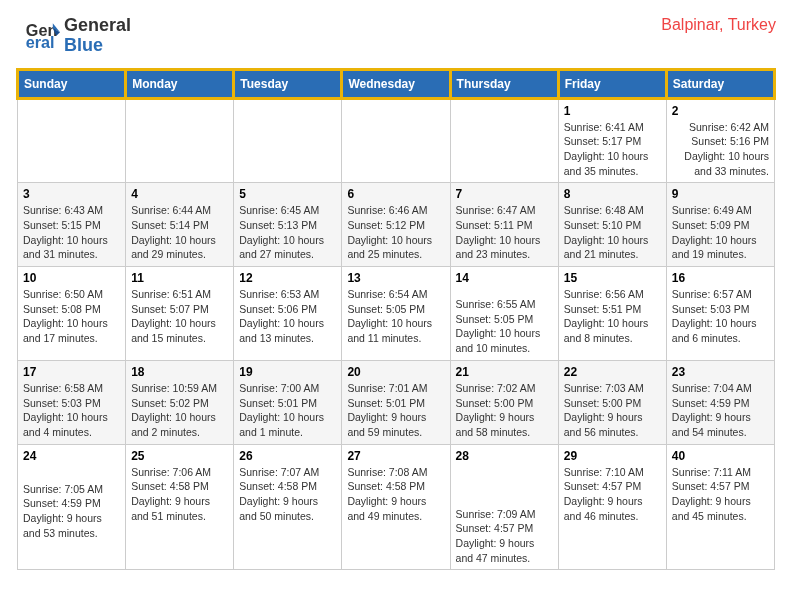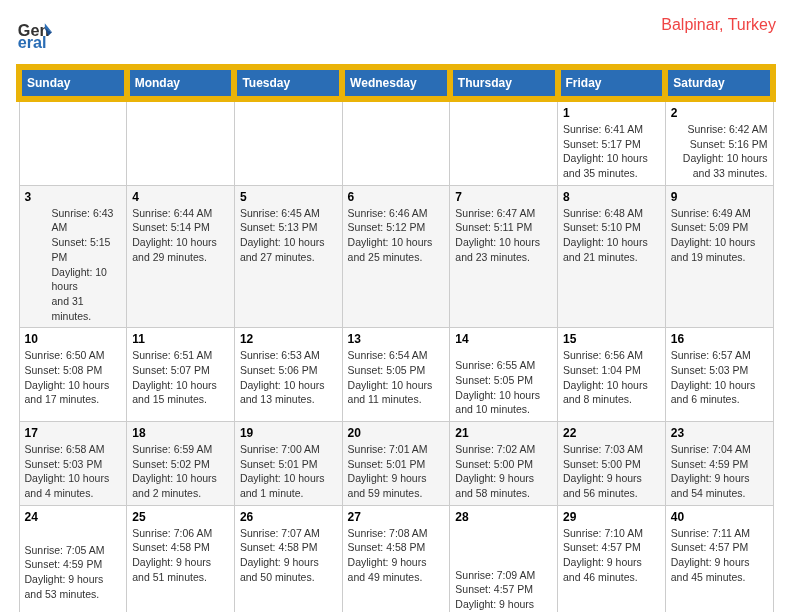--- a/index.html
+++ b/index.html
@@ -13,20 +13,21 @@
     .header {
       display: flex;
       justify-content: space-between;
       align-items: flex-start;
       margin-bottom: 12px;
     }
     .logo {
       display: flex;
       align-items: flex-start;
       gap: 4px;
+      margin-left: 8px;
     }
     .logo-text {
       display: flex;
       flex-direction: column;
       line-height: 1.1;
     }
     .logo-general {
       font-size: 18px;
       font-weight: bold;
       color: #333;
@@ -57,21 +58,21 @@
       width: 100%;
       border-collapse: collapse;
       font-size: 11px;
     }
     .calendar thead tr th {
       background: #2a6db5;
       color: #fff;
       padding: 6px 5px;
       text-align: left;
       font-size: 12px;
-      border: 6px solid #eab308;
+      border: 3px solid #eab308;
     }
     .calendar tbody tr td {
       border: 1px solid #ccc;
       padding: 4px 5px;
       vertical-align: top;
       width: calc(100% / 7);
       min-height: 80px;
       background: #fff;
     }
     .calendar tbody tr:nth-child(even) td {
@@ -95,20 +96,24 @@
 <body>
 
 <div class="header">
   <div class="logo">
     <svg class="logo-icon" viewBox="0 0 40 40">
       <text x="2" y="22" font-size="18" font-weight="bold" fill="#333">Gen</text>
       <text x="2" y="36" font-size="18" font-weight="bold" fill="#2a6db5">eral</text>
       <polygon points="32,8 40,18 32,14" fill="#2a6db5"></polygon>
       <polygon points="32,14 40,18 36,22" fill="#1a4d8f"></polygon>
     </svg>
+    <div class="logo-text">
+      <span class="logo-general">General</span>
+      <span class="logo-blue">Blue</span>
+    </div>
   </div>
   <div class="title-block">
     <h2>Balpinar, Turkey</h2>
   </div>
 </div>
 
 <table class="calendar">
   <thead>
     <tr>
     <th>Sunday</th>
@@ -138,21 +143,21 @@
           <div class="day-number">2</div>
           <div class="day-info" style="white-space: pre-line; text-align: right;">Sunrise: 6:42 AM
 Sunset: 5:16 PM
 Daylight: 10 hours
 and 33 minutes.</div>
         </td>
       </tr>
       <tr>
         <td>
           <div class="day-number">3</div>
-          <div class="day-info" style="white-space: pre-line; margin-left: 27px;">Sunrise: 6:43 AM
+          <div class="day-info" style="white-space: pre-line;">Sunrise: 6:43 AM
 Sunset: 5:15 PM
 Daylight: 10 hours
 and 31 minutes.</div>
         </td>
         <td>
           <div class="day-number">4</div>
           <div class="day-info" style="white-space: pre-line;">Sunrise: 6:44 AM
 Sunset: 5:14 PM
 Daylight: 10 hours
 and 29 minutes.</div>
@@ -225,21 +230,21 @@
         <td>
           <div class="day-number">14</div>
           <div class="day-info" style="white-space: pre-line; margin-top: 12px;">Sunrise: 6:55 AM
 Sunset: 5:05 PM
 Daylight: 10 hours
 and 10 minutes.</div>
         </td>
         <td>
           <div class="day-number">15</div>
           <div class="day-info" style="white-space: pre-line;">Sunrise: 6:56 AM
-Sunset: 1:04 PM
+Sunset: 5:51 PM
 Daylight: 10 hours
 and 8 minutes.</div>
         </td>
         <td>
           <div class="day-number">16</div>
           <div class="day-info" style="white-space: pre-line;">Sunrise: 6:57 AM
 Sunset: 5:03 PM
 Daylight: 10 hours
 and 6 minutes.</div>
         </td>
@@ -247,21 +252,21 @@
       <tr>
         <td>
           <div class="day-number">17</div>
           <div class="day-info" style="white-space: pre-line;">Sunrise: 6:58 AM
 Sunset: 5:03 PM
 Daylight: 10 hours
 and 4 minutes.</div>
         </td>
         <td>
           <div class="day-number">18</div>
-          <div class="day-info" style="white-space: pre-line;">Sunrise: 6:59 AM
+          <div class="day-info" style="white-space: pre-line;">Sunrise: 10:59 AM
 Sunset: 5:02 PM
 Daylight: 10 hours
 and 2 minutes.</div>
         </td>
         <td>
           <div class="day-number">19</div>
           <div class="day-info" style="white-space: pre-line;">Sunrise: 7:00 AM
 Sunset: 5:01 PM
 Daylight: 10 hours
 and 1 minute.</div>

